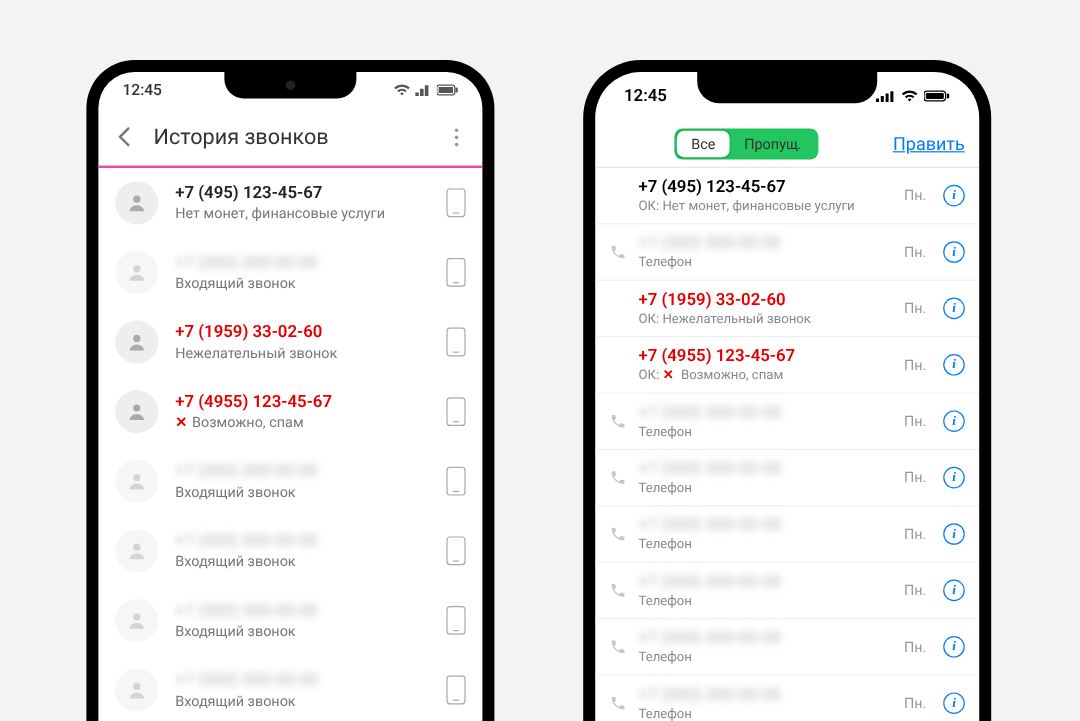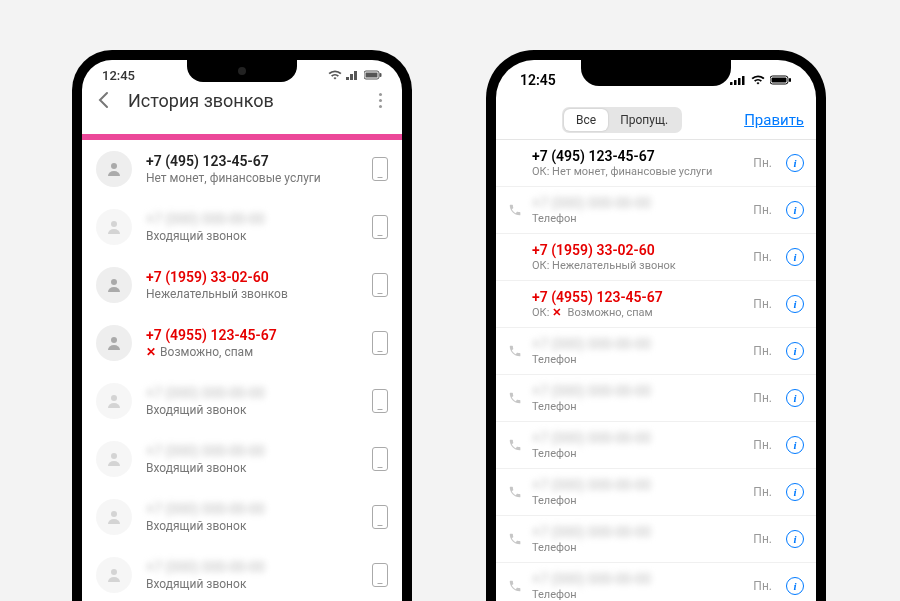--- a/index.html
+++ b/index.html
@@ -58,23 +58,23 @@
     justify-content: space-between;
     padding: 0 20px;
     font-size: 13px;
     color: #333;
     font-weight: 500;
   }
   .android-status .icons { display:flex; gap:4px; align-items:center;}
   .android-header {
     height: 50px;
     display: flex;
-    align-items: flex-start;
+    align-items: center;
     padding: 0 12px;
-    border-bottom: 6px solid #ec4899;
+    border-bottom: 2px solid #ec4899;
     gap: 14px;
   }
   .android-header .back { width:20px; height:20px; display:flex; align-items:center; justify-content:center;}
   .android-header .title { flex:1; font-size: 18px; color:#333; font-weight:400;}
   .android-header .menu { width:20px; height:20px; display:flex; flex-direction:column; align-items:center; justify-content:center; gap:3px;}
   .menu-dot { width:3px; height:3px; background:#999; border-radius:50%;}
 
   .android-list { padding: 0; }
   .android-row {
     display:flex;
@@ -155,21 +155,21 @@
   .iphone-header {
     height:40px;
     display:flex;
     align-items:center;
     padding:0 12px;
     gap:8px;
     border-bottom:1px solid #e5e5e5;
   }
   .segmented {
     display:flex;
-    background:#e5e5e5;
+    background:#22c55e;
     border-radius:7px;
     padding:2px;
     margin:0 auto;
     font-size:12px;
   }
   .segmented .seg {
     padding:4px 12px;
     border-radius:6px;
     color:#333;
   }
@@ -287,21 +287,21 @@
         <div class="android-row">
           <div class="avatar">
             <svg width="16" height="16" viewBox="0 0 16 16">
               <circle cx="8" cy="5" r="3" fill="#aaa"></circle>
               <path d="M2 15 A6 5 0 0 1 14 15 Z" fill="#aaa"></path>
             </svg>
           </div>
           <div class="texts">
             <div class="line1 red">+7 (1959) 33-02-60</div>
             <div class="line2">
-              <span>Нежелательный звонков</span>
+              <span>Нежелательный звонок</span>
             </div>
           </div>
           <div class="phone-ico"></div>
         </div>
         <div class="android-row">
           <div class="avatar">
             <svg width="16" height="16" viewBox="0 0 16 16">
               <circle cx="8" cy="5" r="3" fill="#aaa"></circle>
               <path d="M2 15 A6 5 0 0 1 14 15 Z" fill="#aaa"></path>
             </svg>

